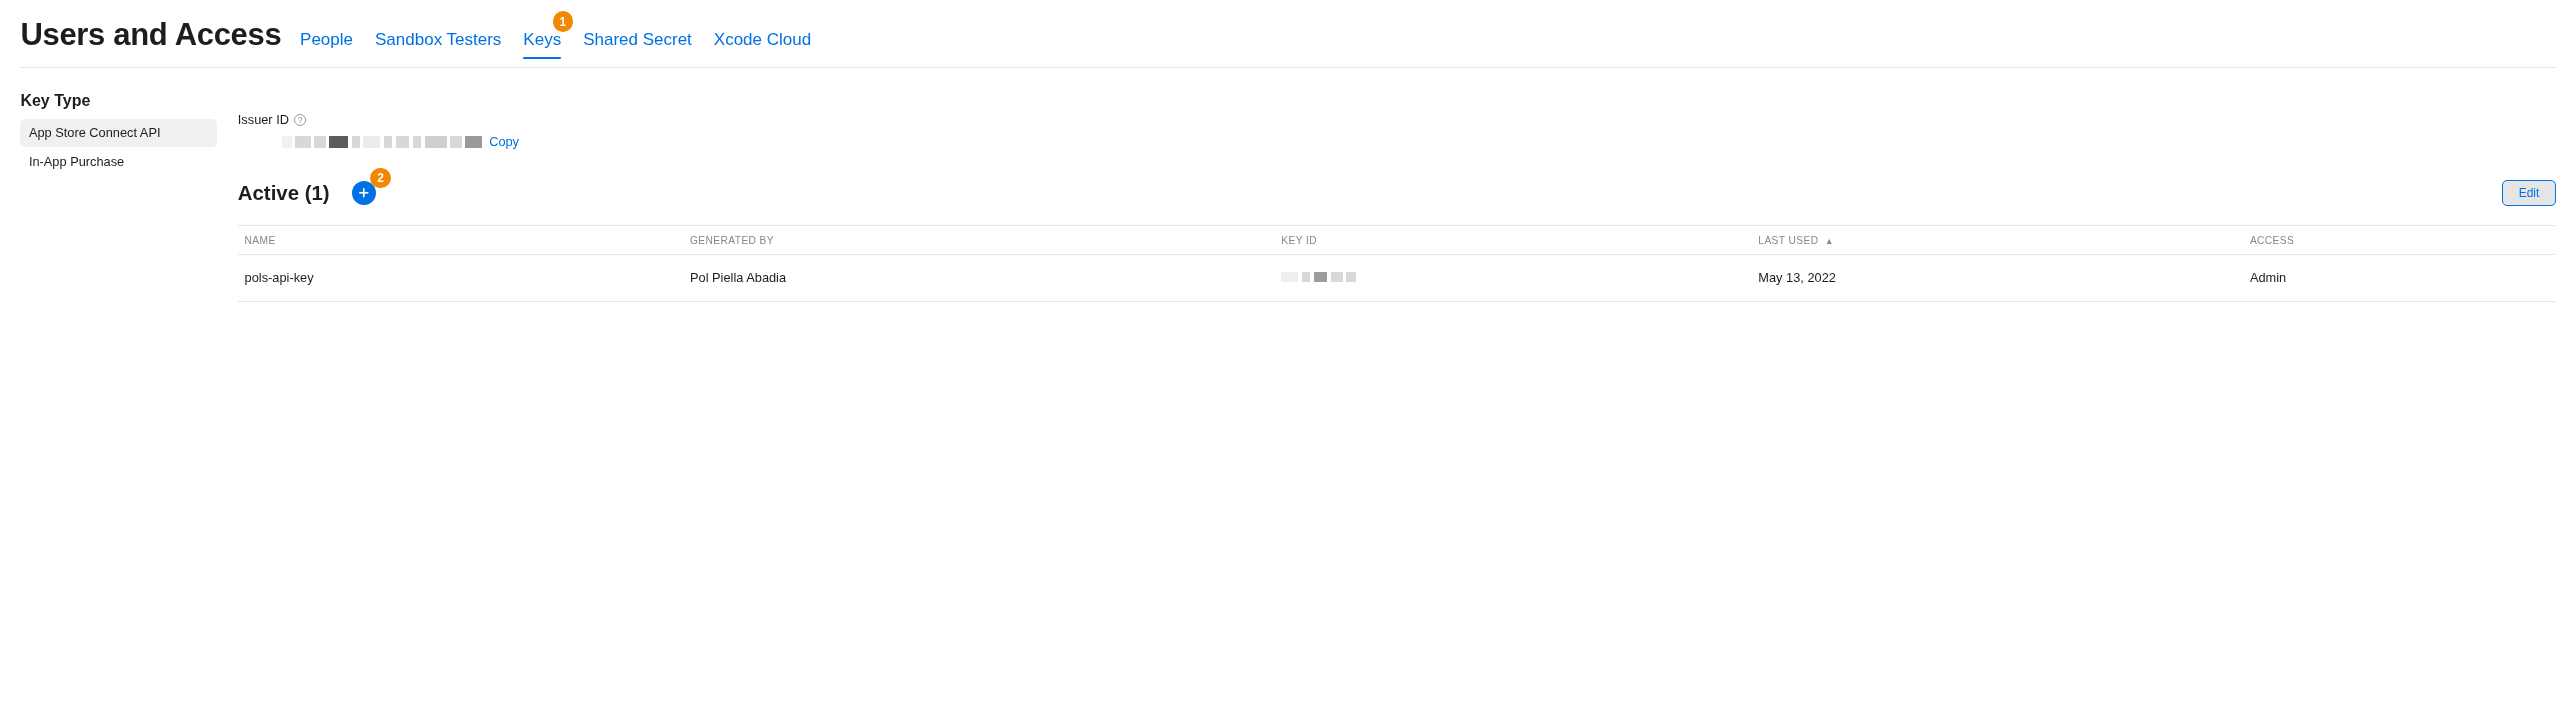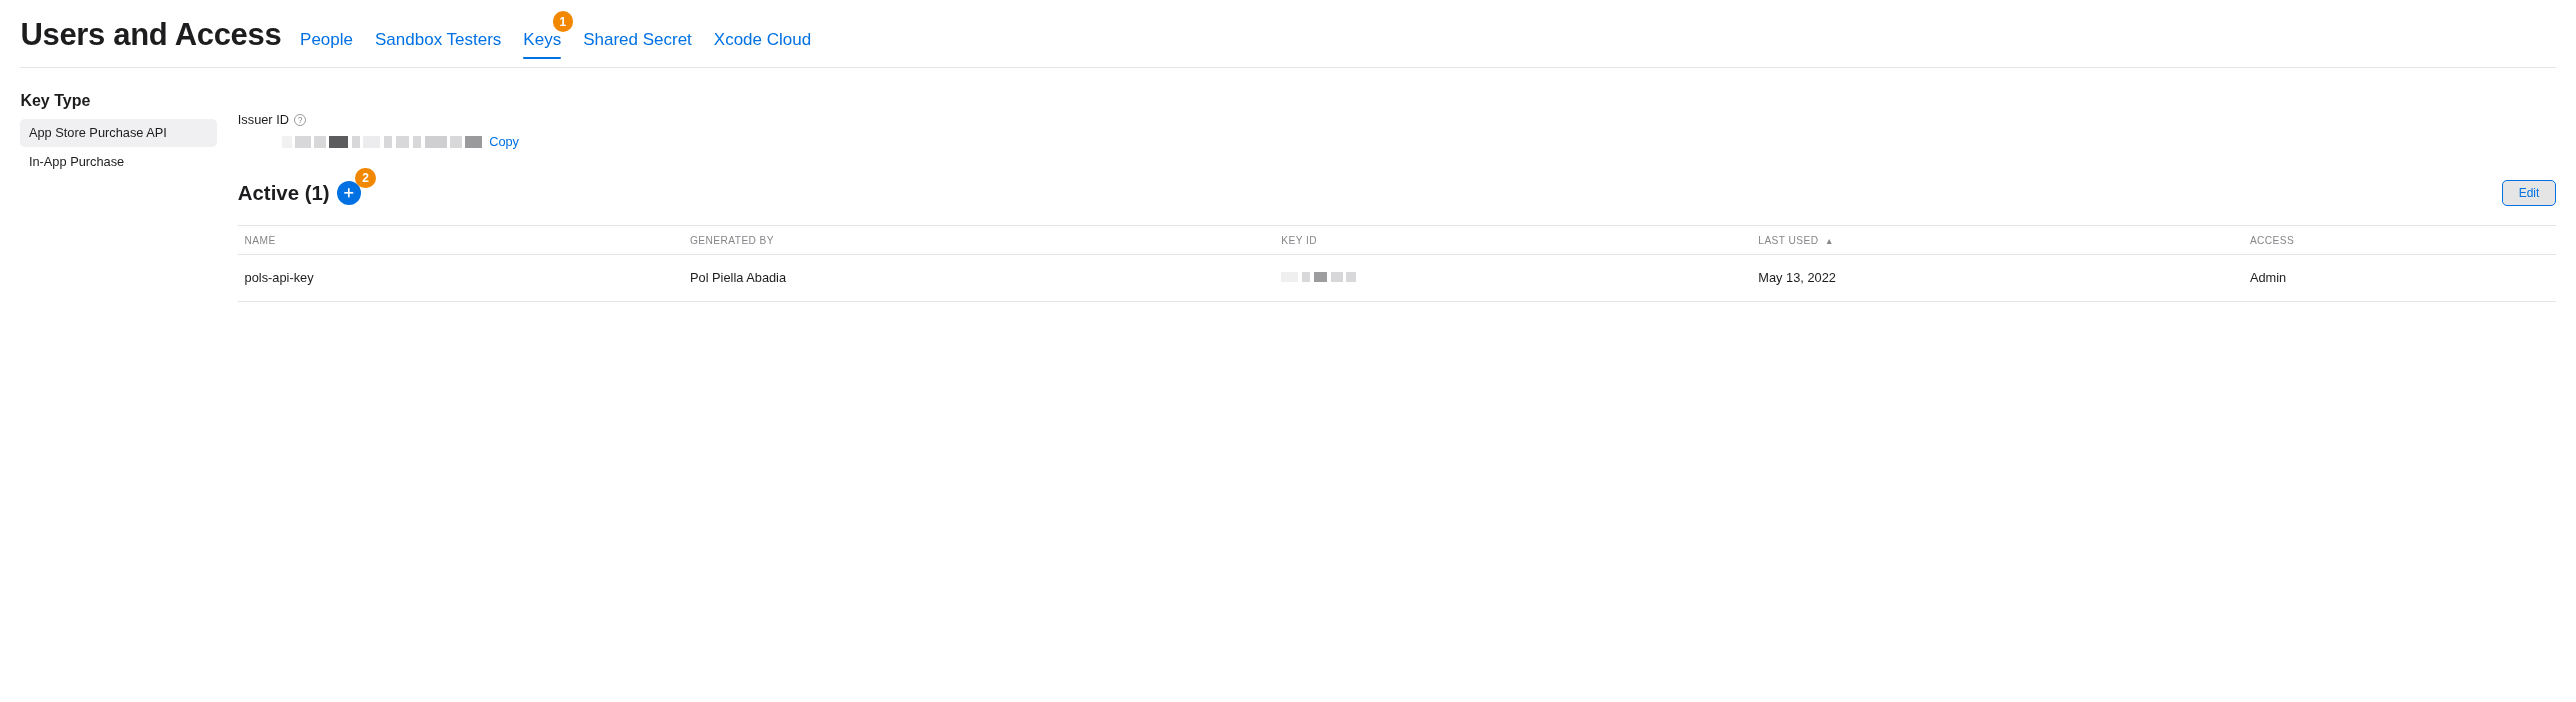--- a/index.html
+++ b/index.html
@@ -124,21 +124,21 @@
   .copy-link { color: #0071e3; font-size: 12.8px; cursor: pointer; }
 
   
   .active-header {
     margin-top: 31px;
     display: flex;
     align-items: center;
     justify-content: space-between;
   }
   .active-left {
-    display: flex; align-items: center; gap: 7px; position: relative;
+    display: flex; align-items: center; gap: 22px; position: relative;
   }
   .active-title {
     font-size: 20.4px;
     font-weight: 700;
     margin: 0;
   }
   .add-btn {
     width: 24px; height: 24px;
     border-radius: 50%;
     background: #0071e3;
@@ -216,21 +216,21 @@
     </div>
     <div class="tab">Shared Secret</div>
     <div class="tab">Xcode Cloud</div>
   </nav>
 </div>
 
 <div class="body">
 
   <aside class="sidebar">
     <p class="sidebar-title">Key Type</p>
-    <div class="sidebar-item selected">App Store Purchase API</div>
+    <div class="sidebar-item selected">App Store Connect API</div>
     <div class="sidebar-item">In-App Purchase</div>
   </aside>
 
   <section class="main">
 
 
     <div class="issuer-row">
       <span class="issuer-label">
         <span>Issuer ID</span>
         <span class="help-circle">?</span>

